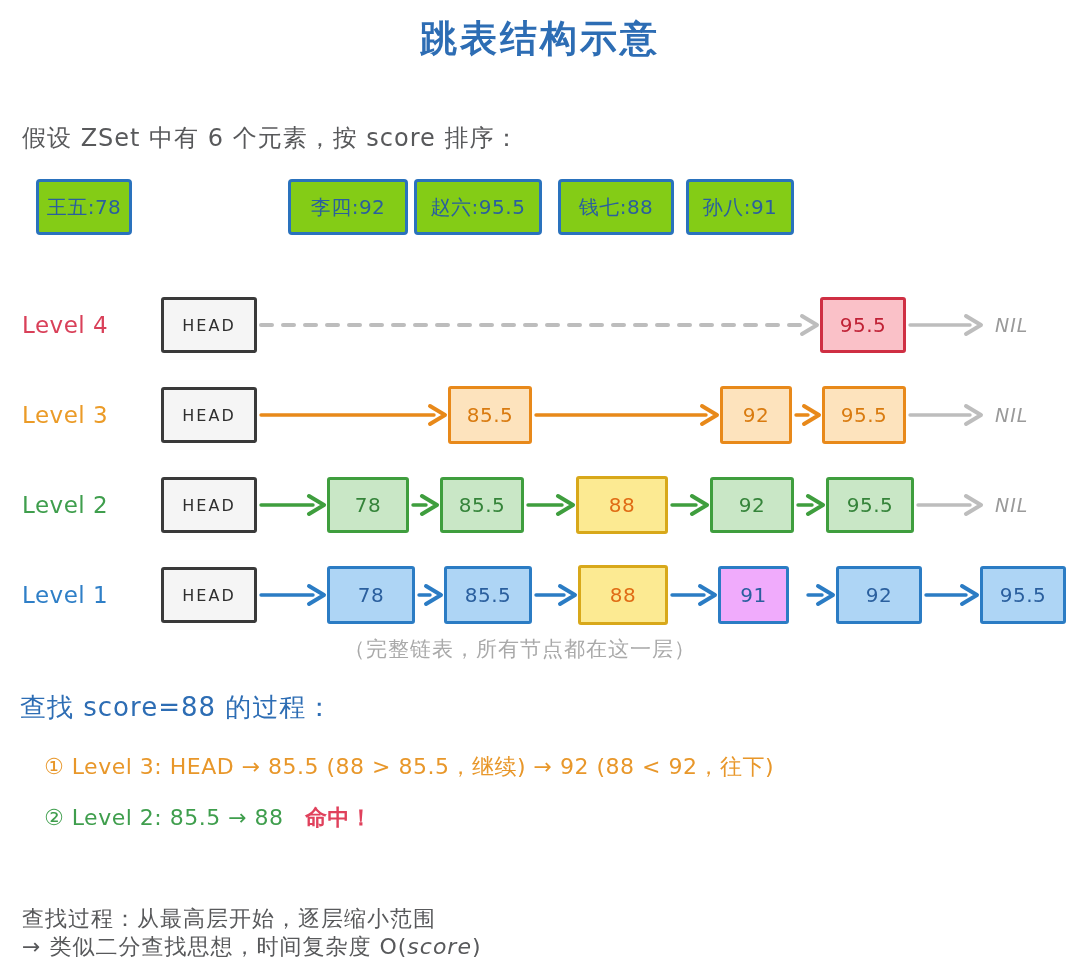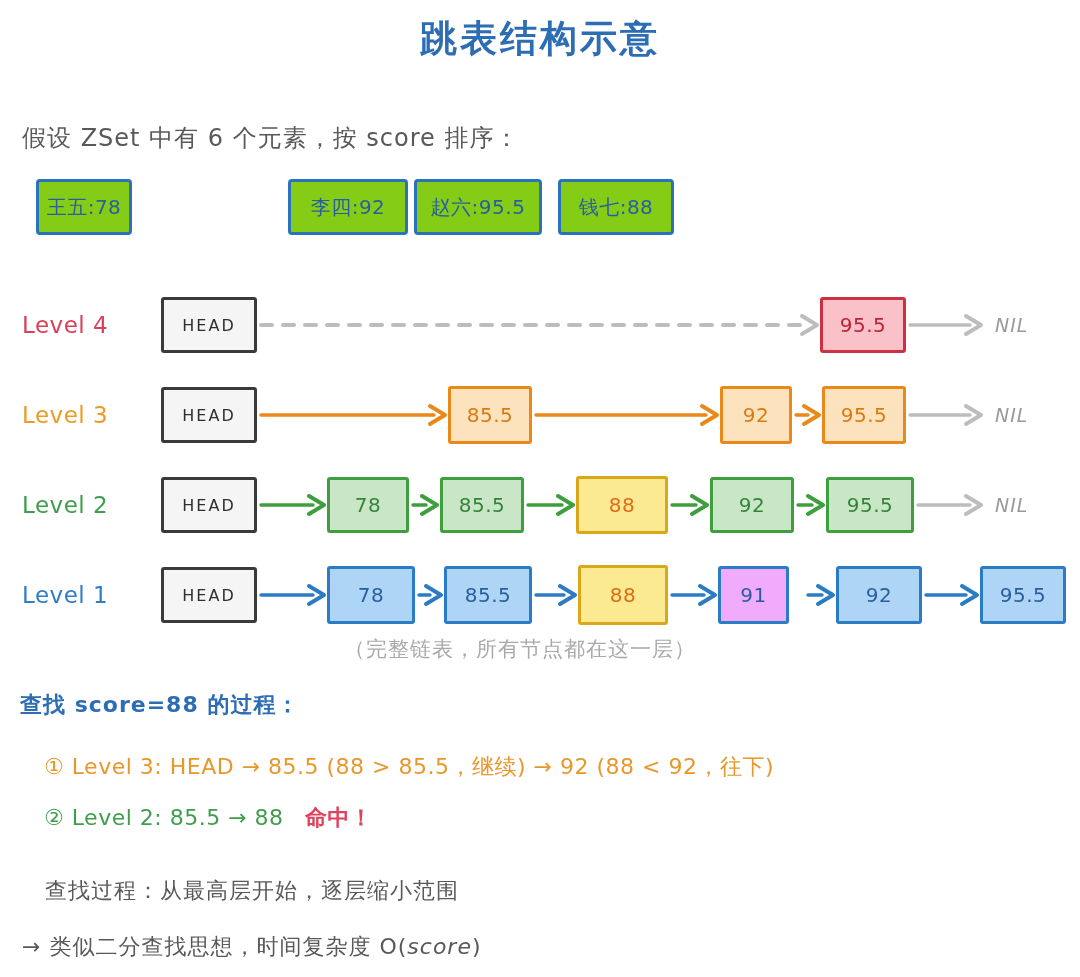--- a/index.html
+++ b/index.html
@@ -140,22 +140,22 @@
     font-size: 21px;
     color: #a9a9a9;
     letter-spacing: 1px;
   }
 
   
   #search-heading {
     position: absolute;
     top: 690px;
     left: 20px;
-    font-size: 22px;
-    font-weight: bold;
+    font-size: 26px;
+    font-weight: normal;
     color: #2d6db4;
     letter-spacing: 1px;
   }
 
   .search-step {
     position: absolute;
     left: 44px;
     font-size: 22px;
     letter-spacing: 0.5px;
     white-space: nowrap;
@@ -166,36 +166,37 @@
 
   
   .footer-line {
     position: absolute;
     left: 22px;
     font-size: 22px;
     color: #58595b;
     letter-spacing: 1px;
     white-space: nowrap;
   }
-  #footer-1 { top: 876px; margin-left: 23px; }
+  #footer-1 { top: 904px; }
   #footer-2 { top: 932px; }
   .logn { font-style: italic; }
 </style>
 </head>
 <body>
 
 <div id="title">跳表结构示意</div>
 
 <div id="intro">假设 ZSet 中有 6 个元素，按 score 排序：</div>
 
 <div id="elements">
     <div class="chip" style="left: 18px; width: 96px;">王五:78</div>
     <div class="chip" style="left: 270px; width: 120px;">李四:92</div>
     <div class="chip" style="left: 396px; width: 128px;">赵六:95.5</div>
     <div class="chip" style="left: 540px; width: 116px;">钱七:88</div>
+    <div class="chip" style="left: 668px; width: 108px;">孙八:91</div>
   </div>
 
 <div id="levels-container">
     <div class="level-row" style="top: 288px;">
       <svg class="arrow-svg" viewBox="0 0 1080 74">
         <g>
           <line x1="261" y1="37" x2="806" y2="37" stroke="#bdbdbd" stroke-width="4" stroke-linecap="round" stroke-dasharray="11 11"></line>
           <polyline points="802,28 817,37 802,46" fill="none" stroke="#bdbdbd" stroke-width="4" stroke-linecap="round" stroke-linejoin="round"></polyline>
         </g>
         <g>

